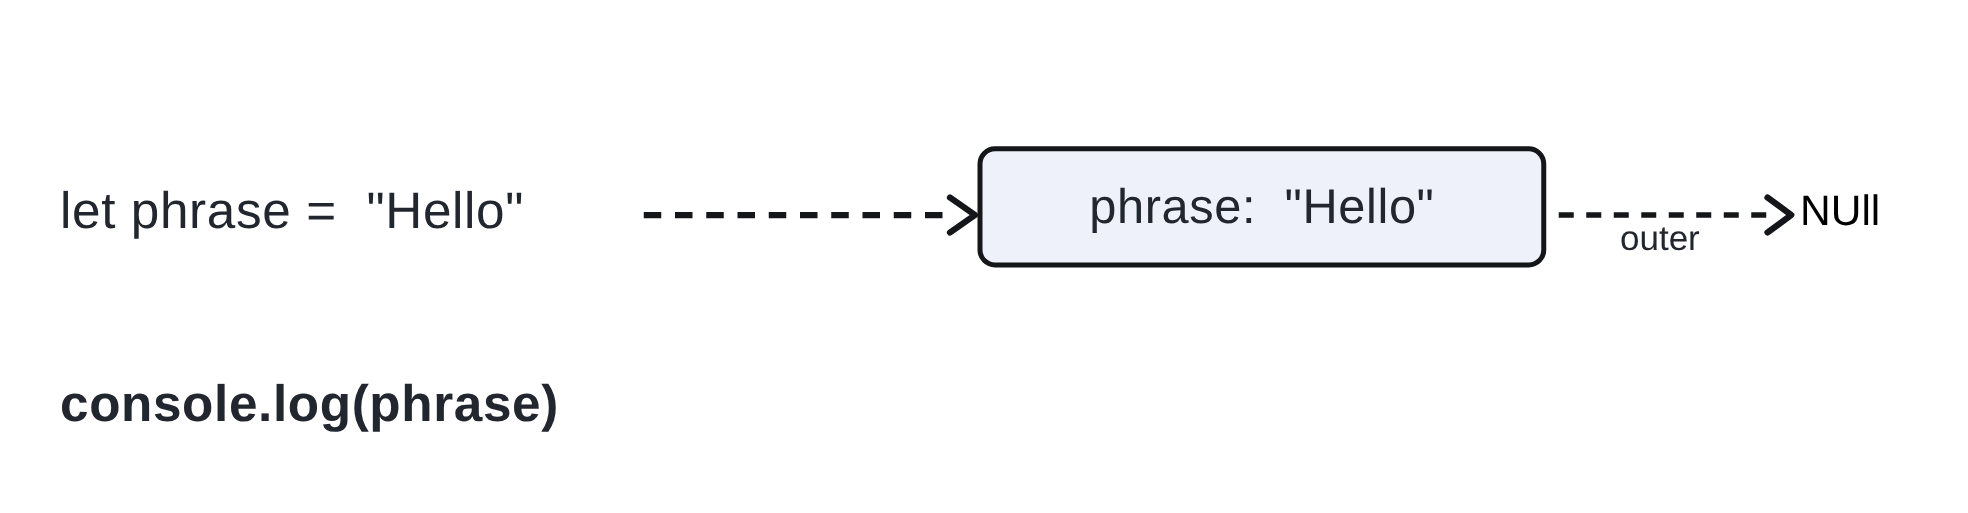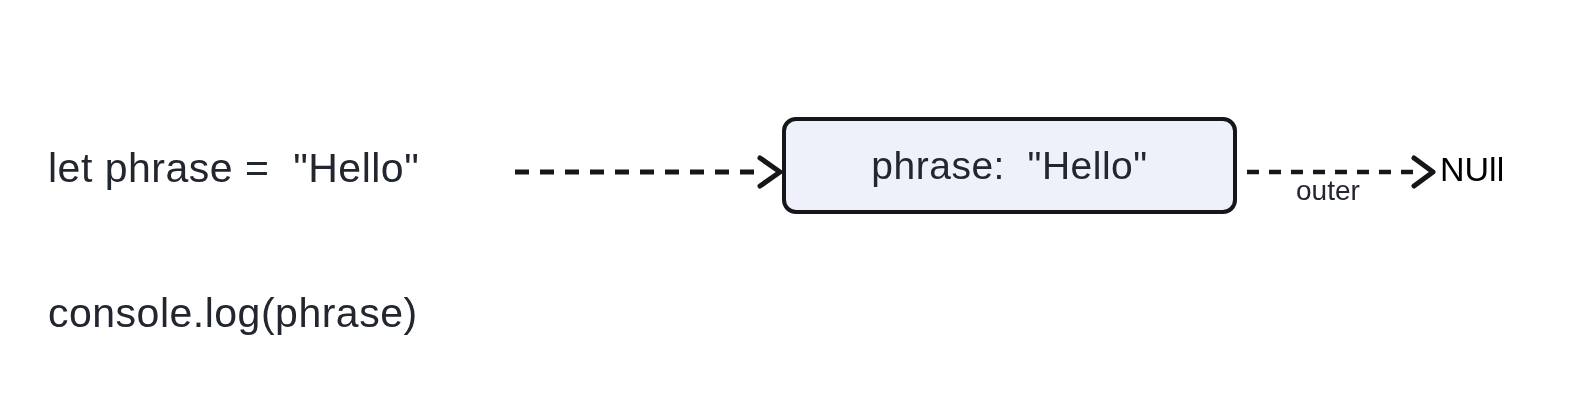--- a/index.html
+++ b/index.html
@@ -28,21 +28,22 @@
     letter-spacing: 0.5px;
     white-space: pre;
     line-height: 1;
   }
   #code-line-1 {
     left: 48px;
     top: 148px;
   }
   #code-line-2 {
     left: 48px;
-    top: 293px;
+    top: 303px;
+    font-weight: bold;
   }
 
   
   #env-title {
     position: absolute;
     left: 782px;
     top: 56px;
     width: 456px;
     text-align: center;
     color: #22262e;

